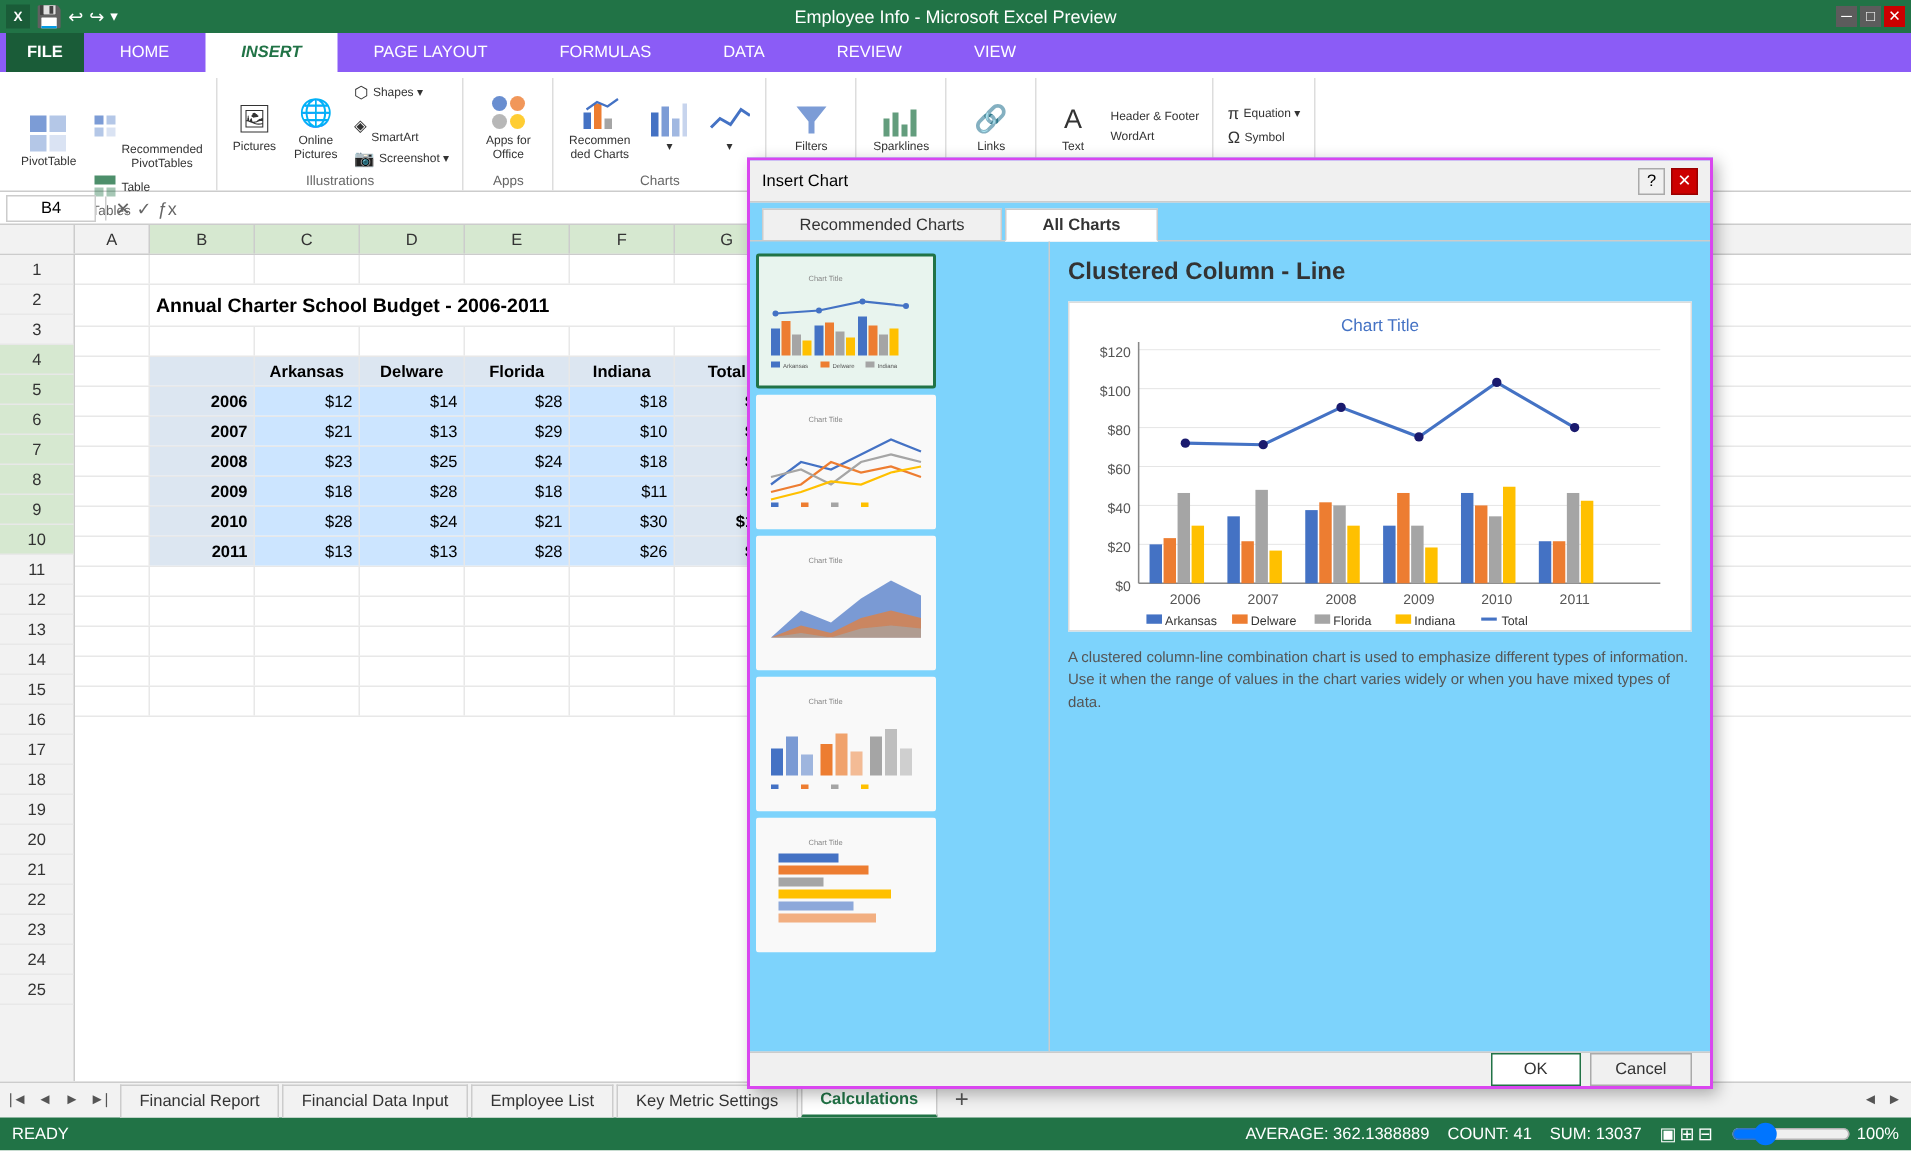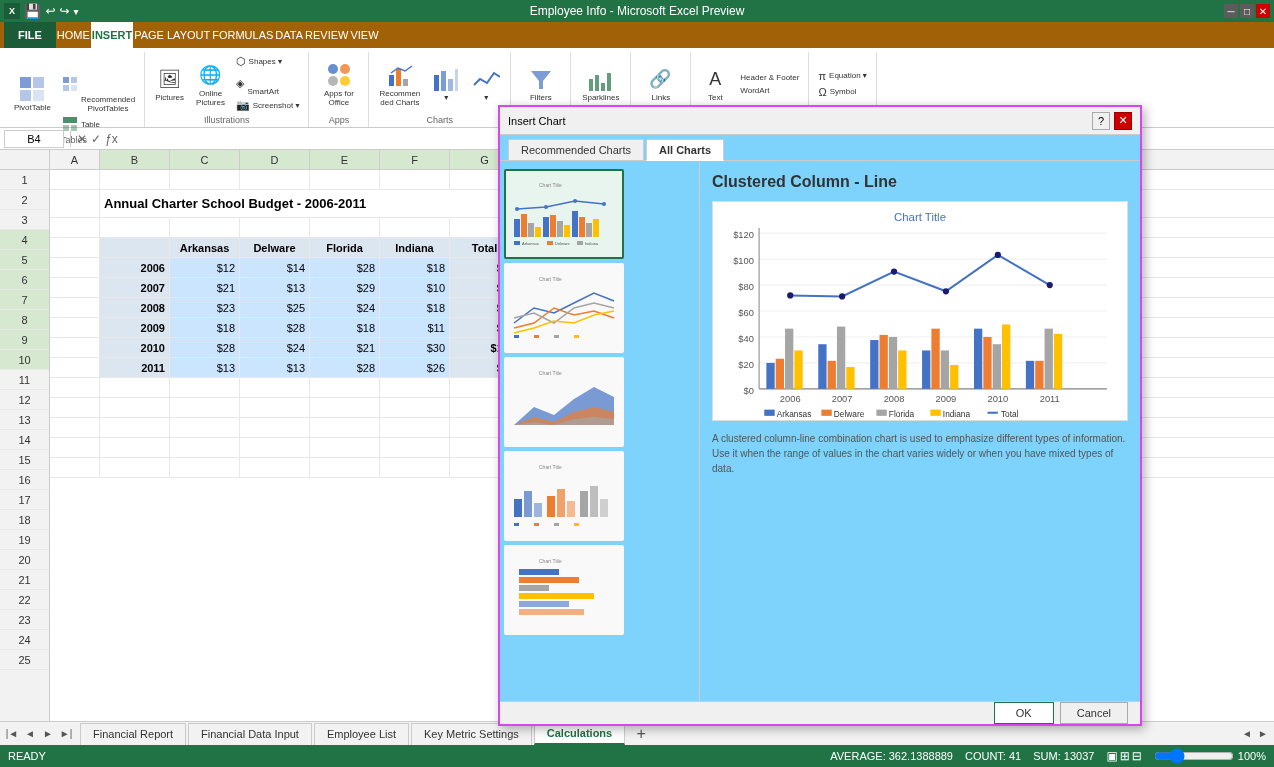--- a/index.html
+++ b/index.html
@@ -9,23 +9,23 @@
     .title-bar { background: #217346; color: #fff; height: 22px; display: flex; align-items: center; justify-content: center; font-size: 12px; position: relative; }
     .title-bar-controls { position: absolute; right: 4px; display: flex; gap: 2px; }
     .title-btn { width: 14px; height: 14px; border: none; cursor: pointer; font-size: 10px; display: flex; align-items: center; justify-content: center; }
     .title-btn.minimize { background: #5c5c5c; color: #fff; }
     .title-btn.maximize { background: #5c5c5c; color: #fff; }
     .title-btn.close { background: #c00; color: #fff; }
     .title-bar-left { position: absolute; left: 4px; display: flex; align-items: center; gap: 4px; }
     .title-icon { width: 16px; height: 16px; background: #1a5c38; display: flex; align-items: center; justify-content: center; color: #fff; font-size: 9px; font-weight: bold; }
 
     
-    .ribbon-tabs { background: #a16207; display: flex; align-items: flex-end; padding: 0 4px; height: 26px; }
-    .ribbon-tab { padding: 4px 1px; font-size: 11px; cursor: pointer; color: #fff; background: transparent; border: none; height: 26px; }
-    .ribbon-tab.active { background: #fff; color: #217346; font-weight: bold; }
+    .ribbon-tabs { background: #8b5cf6; display: flex; align-items: flex-end; padding: 0 4px; height: 26px; }
+    .ribbon-tab { padding: 4px 24px; font-size: 11px; cursor: pointer; color: #fff; background: transparent; border: none; height: 26px; }
+    .ribbon-tab.active { background: #fff; color: #217346; font-weight: bold; font-style: italic; }
 
     
     .ribbon { background: #fff; border-bottom: 1px solid #ccc; display: flex; gap: 0; height: 80px; padding: 4px 4px 0; }
     .ribbon-group { display: flex; flex-direction: column; align-items: center; padding: 2px 6px; border-right: 1px solid #ddd; min-width: 60px; }
     .ribbon-group-items { display: flex; gap: 4px; flex: 1; align-items: center; }
     .ribbon-group-label { font-size: 9px; color: #666; margin-top: 2px; text-align: center; }
     .ribbon-btn { display: flex; flex-direction: column; align-items: center; cursor: pointer; padding: 2px 4px; border: none; background: transparent; font-size: 9px; color: #333; min-width: 36px; }
     .ribbon-icon { width: 28px; height: 28px; display: flex; align-items: center; justify-content: center; font-size: 18px; }
     .ribbon-group-col { display: flex; flex-direction: column; align-items: flex-start; gap: 1px; }
     .small-btn { display: flex; align-items: center; gap: 3px; cursor: pointer; padding: 1px 3px; font-size: 9px; border: none; background: transparent; color: #333; white-space: nowrap; }
@@ -73,21 +73,21 @@
 
     
     .dialog-overlay { position: fixed; top: 0; left: 0; right: 0; bottom: 0; z-index: 1000; pointer-events: none; }
     .dialog { position: absolute; top: 105px; left: 498px; width: 644px; background: #7dd3fc; border: 2px solid #d946ef; box-shadow: 3px 3px 10px rgba(0,0,0,0.3); pointer-events: all; }
     .dialog-titlebar { background: #f0f0f0; border-bottom: 1px solid #ccc; height: 28px; display: flex; align-items: center; justify-content: space-between; padding: 0 8px; }
     .dialog-controls { display: flex; gap: 4px; align-items: center; }
     .dialog-ctrl { width: 18px; height: 18px; border: 1px solid #aaa; background: #f0f0f0; cursor: pointer; font-size: 11px; display: flex; align-items: center; justify-content: center; }
     .dialog-ctrl.close-btn { background: #c00; color: #fff; border-color: #900; }
     .dialog-body { display: flex; flex-direction: column; }
     .dialog-tabs { display: flex; border-bottom: 1px solid #ccc; padding: 4px 8px 0; gap: 2px; }
-    .dialog-tab { padding: 4px 12px; font-size: 11px; cursor: pointer; border: 1px solid #ccc; border-bottom: none; background: #f0f0f0; color: #333; }
+    .dialog-tab { padding: 4px 24px; font-size: 11px; cursor: pointer; border: 1px solid #ccc; border-bottom: none; background: #f0f0f0; color: #333; }
     .dialog-tab.active { background: #fff; color: #333; font-weight: bold; border-bottom: 1px solid #fff; margin-bottom: -1px; }
     .dialog-content { display: flex; height: 540px; }
     .chart-list { width: 200px; border-right: 1px solid #ccc; overflow-y: auto; padding: 8px 4px; display: flex; flex-direction: column; gap: 4px; }
     .chart-preview { width: 120px; height: 90px; border: 2px solid transparent; cursor: pointer; display: flex; align-items: center; justify-content: center; background: #f9f9f9; border-radius: 2px; }
     .chart-preview.selected { border-color: #217346; background: #e8f4ee; }
     .chart-detail { flex: 1; padding: 12px; display: flex; flex-direction: column; gap: 10px; }
     .chart-type-title { font-size: 16px; font-weight: bold; color: #333; }
     .chart-preview-large { width: 100%; height: 220px; background: #fff; border: 1px solid #ddd; }
     .chart-desc { font-size: 10px; color: #555; line-height: 1.5; }
     .dialog-footer { border-top: 1px solid #ccc; padding: 0 12px; display: flex; justify-content: flex-end; gap: 6px; background: #f0f0f0; }

